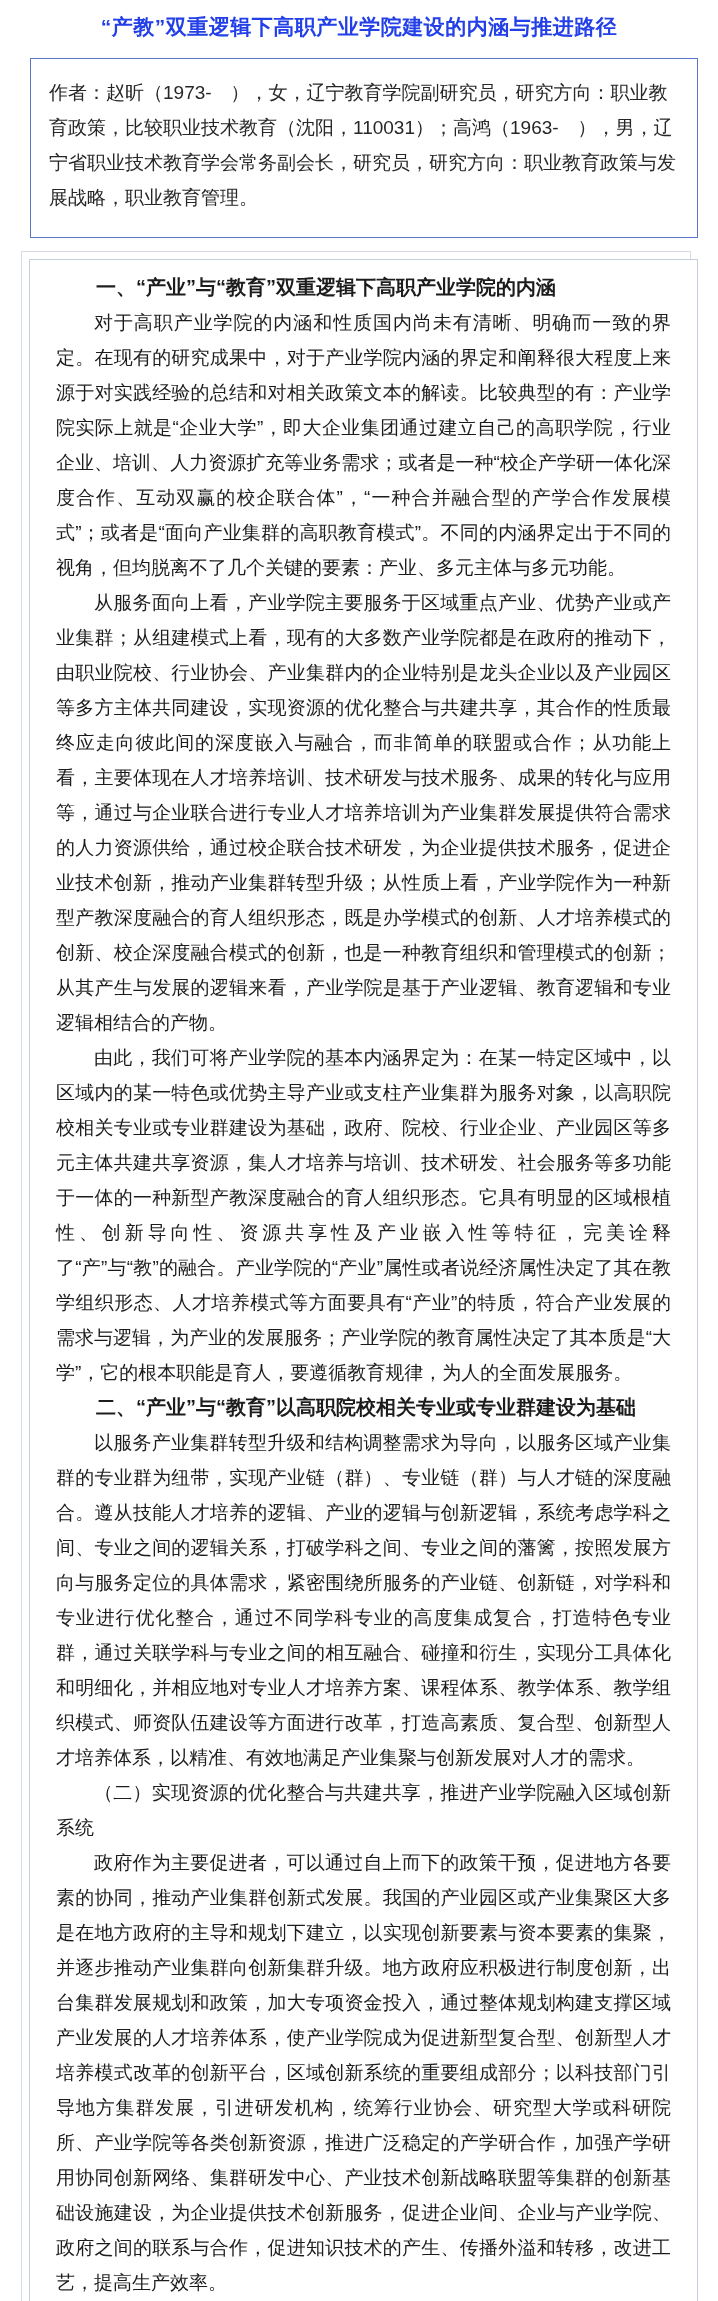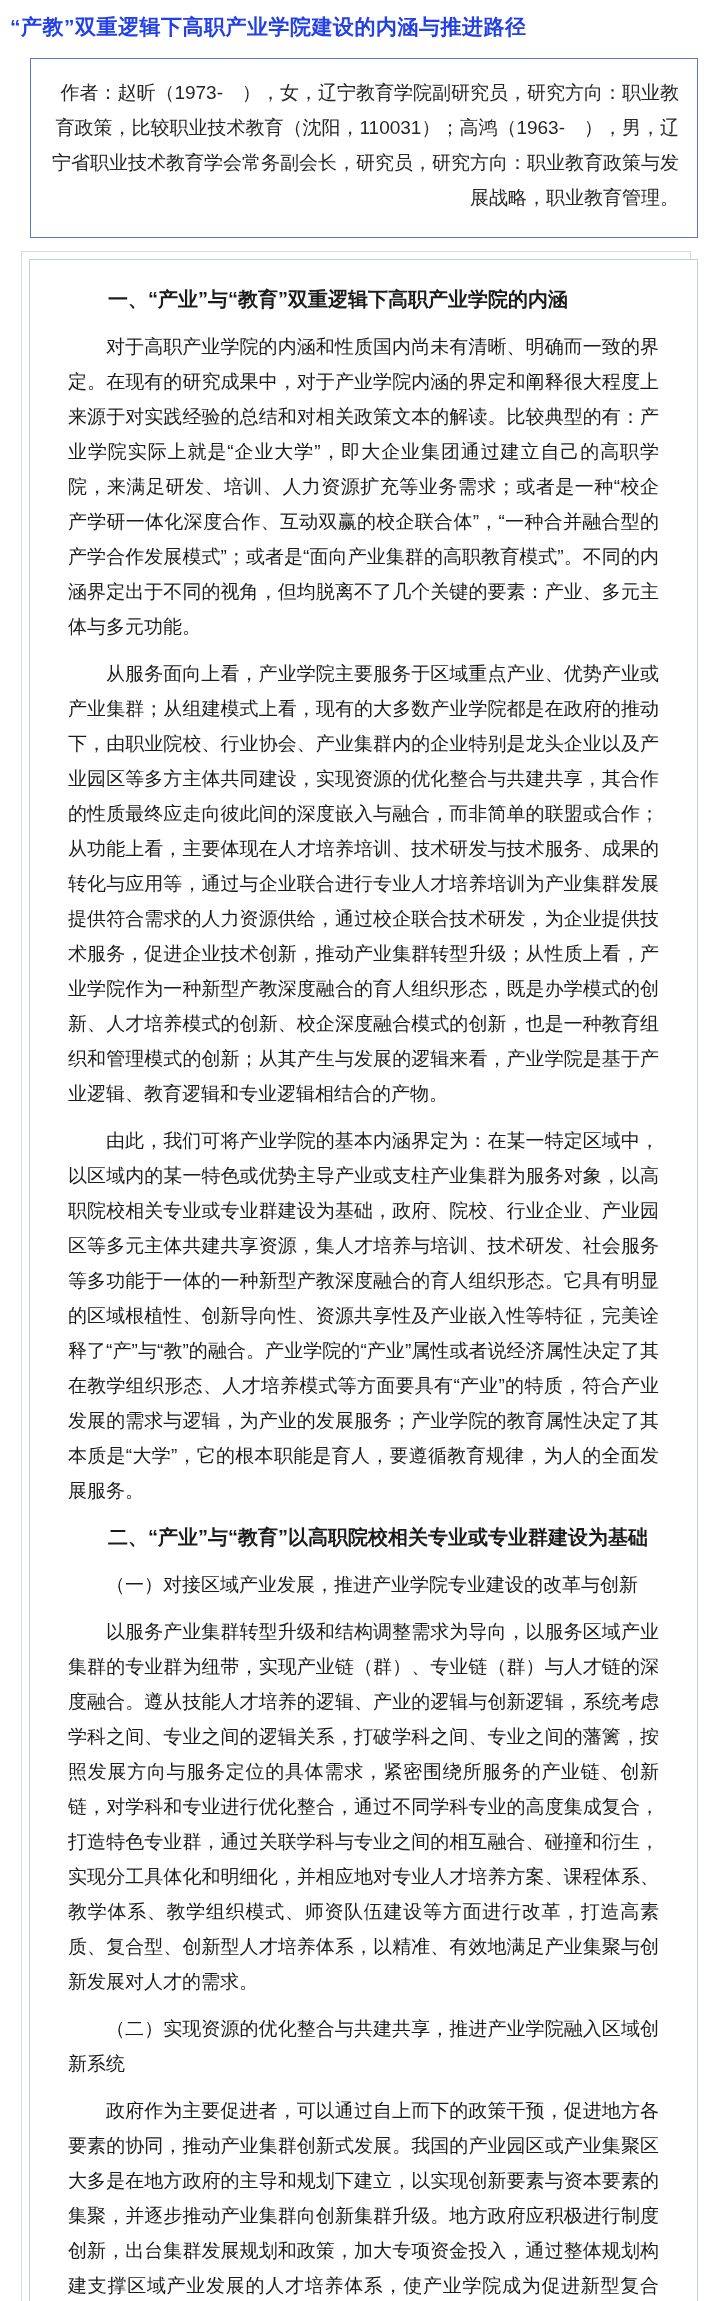--- a/index.html
+++ b/index.html
@@ -8,36 +8,35 @@
     background: #ffffff;
   }
   body {
     width: 718px;
     min-height: 2301px;
     font-family: "Liberation Sans", "DejaVu Sans", sans-serif;
     color: #1c1c1c;
     box-sizing: border-box;
   }
   .page-title {
-    text-align: left;
+    text-align: center;
     font-size: 21px;
     font-weight: bold;
     color: #2340e8;
     padding: 13px 10px 9px 10px;
     letter-spacing: 0.5px;
   }
   .author-box {
     margin: 8px 20px 0 30px;
     border: 1px solid #5a76c4;
     padding: 16px 18px 22px 18px;
     font-size: 19px;
     line-height: 35px;
     color: #262626;
     background: #ffffff;
-    text-align: right;
   }
   .main-frame {
     position: relative;
     margin: 21px 20px 0 29px;
   }
   .main-frame::before {
     content: "";
     position: absolute;
     left: -8px;
     top: -8px;
@@ -49,42 +48,41 @@
   .main-front {
     position: relative;
     background: #ffffff;
     border: 1px solid #c4cede;
     padding: 10px 26px 42px 26px;
   }
   .blk {
     font-size: 19px;
     line-height: 35px;
     text-indent: 2em;
-    margin: 12px;
+    margin: 0;
     text-align: justify;
   }
   .blk.h {
     font-weight: bold;
     font-size: 20px;
   }
 </style>
 </head>
 <body>
 
 <div class="page-title">“产教”双重逻辑下高职产业学院建设的内涵与推进路径</div>
 
 <div class="author-box">
   <span>作者：赵昕（1973-　），女，辽宁教育学院副研究员，研究方向：职业教育政策，比较职业技术教育（沈阳，110031）；高鸿（1963-　），男，辽宁省职业技术教育学会常务副会长，研究员，研究方向：职业教育政策与发展战略，职业教育管理。</span>
 </div>
 
 <div class="main-frame">
   <div class="main-front">
       <div class="blk h">一、“产业”与“教育”双重逻辑下高职产业学院的内涵</div>
-      <div class="blk p">对于高职产业学院的内涵和性质国内尚未有清晰、明确而一致的界定。在现有的研究成果中，对于产业学院内涵的界定和阐释很大程度上来源于对实践经验的总结和对相关政策文本的解读。比较典型的有：产业学院实际上就是“企业大学”，即大企业集团通过建立自己的高职学院，来满足研发、培训、人力资源扩充等业务需求；或者是一种“校企产学研一体化深度合作、互动双赢的校企联合体”，“一种合并融合型的产学合作发展模式”；或者是“面向产业集群的高职教育模式”。不同的内涵界定出于不同的视角，但均脱离不了几个关键的要素：产业、多元主体与多元功能。</div>
+      <div class="blk p">对于高职产业学院的内涵和性质国内尚未有清晰、明确而一致的界定。在现有的研究成果中，对于产业学院内涵的界定和阐释很大程度上来源于对实践经验的总结和对相关政策文本的解读。比较典型的有：产业学院实际上就是“企业大学”，即大企业集团通过建立自己的高职学院，行业企业、培训、人力资源扩充等业务需求；或者是一种“校企产学研一体化深度合作、互动双赢的校企联合体”，“一种合并融合型的产学合作发展模式”；或者是“面向产业集群的高职教育模式”。不同的内涵界定出于不同的视角，但均脱离不了几个关键的要素：产业、多元主体与多元功能。</div>
       <div class="blk p">从服务面向上看，产业学院主要服务于区域重点产业、优势产业或产业集群；从组建模式上看，现有的大多数产业学院都是在政府的推动下，由职业院校、行业协会、产业集群内的企业特别是龙头企业以及产业园区等多方主体共同建设，实现资源的优化整合与共建共享，其合作的性质最终应走向彼此间的深度嵌入与融合，而非简单的联盟或合作；从功能上看，主要体现在人才培养培训、技术研发与技术服务、成果的转化与应用等，通过与企业联合进行专业人才培养培训为产业集群发展提供符合需求的人力资源供给，通过校企联合技术研发，为企业提供技术服务，促进企业技术创新，推动产业集群转型升级；从性质上看，产业学院作为一种新型产教深度融合的育人组织形态，既是办学模式的创新、人才培养模式的创新、校企深度融合模式的创新，也是一种教育组织和管理模式的创新；从其产生与发展的逻辑来看，产业学院是基于产业逻辑、教育逻辑和专业逻辑相结合的产物。</div>
       <div class="blk p">由此，我们可将产业学院的基本内涵界定为：在某一特定区域中，以区域内的某一特色或优势主导产业或支柱产业集群为服务对象，以高职院校相关专业或专业群建设为基础，政府、院校、行业企业、产业园区等多元主体共建共享资源，集人才培养与培训、技术研发、社会服务等多功能于一体的一种新型产教深度融合的育人组织形态。它具有明显的区域根植性、创新导向性、资源共享性及产业嵌入性等特征，完美诠释了“产”与“教”的融合。产业学院的“产业”属性或者说经济属性决定了其在教学组织形态、人才培养模式等方面要具有“产业”的特质，符合产业发展的需求与逻辑，为产业的发展服务；产业学院的教育属性决定了其本质是“大学”，它的根本职能是育人，要遵循教育规律，为人的全面发展服务。</div>
       <div class="blk h">二、“产业”与“教育”以高职院校相关专业或专业群建设为基础</div>
-      <div class="blk sub">（一）对接区域产业发展，推进产业学院专业建设的改革与创新</div>
       <div class="blk p">以服务产业集群转型升级和结构调整需求为导向，以服务区域产业集群的专业群为纽带，实现产业链（群）、专业链（群）与人才链的深度融合。遵从技能人才培养的逻辑、产业的逻辑与创新逻辑，系统考虑学科之间、专业之间的逻辑关系，打破学科之间、专业之间的藩篱，按照发展方向与服务定位的具体需求，紧密围绕所服务的产业链、创新链，对学科和专业进行优化整合，通过不同学科专业的高度集成复合，打造特色专业群，通过关联学科与专业之间的相互融合、碰撞和衍生，实现分工具体化和明细化，并相应地对专业人才培养方案、课程体系、教学体系、教学组织模式、师资队伍建设等方面进行改革，打造高素质、复合型、创新型人才培养体系，以精准、有效地满足产业集聚与创新发展对人才的需求。</div>
       <div class="blk sub">（二）实现资源的优化整合与共建共享，推进产业学院融入区域创新系统</div>
       <div class="blk p">政府作为主要促进者，可以通过自上而下的政策干预，促进地方各要素的协同，推动产业集群创新式发展。我国的产业园区或产业集聚区大多是在地方政府的主导和规划下建立，以实现创新要素与资本要素的集聚，并逐步推动产业集群向创新集群升级。地方政府应积极进行制度创新，出台集群发展规划和政策，加大专项资金投入，通过整体规划构建支撑区域产业发展的人才培养体系，使产业学院成为促进新型复合型、创新型人才培养模式改革的创新平台，区域创新系统的重要组成部分；以科技部门引导地方集群发展，引进研发机构，统筹行业协会、研究型大学或科研院所、产业学院等各类创新资源，推进广泛稳定的产学研合作，加强产学研用协同创新网络、集群研发中心、产业技术创新战略联盟等集群的创新基础设施建设，为企业提供技术创新服务，促进企业间、企业与产业学院、政府之间的联系与合作，促进知识技术的产生、传播外溢和转移，改进工艺，提高生产效率。</div>
     </div>
 </div>
 
 </body></html>

